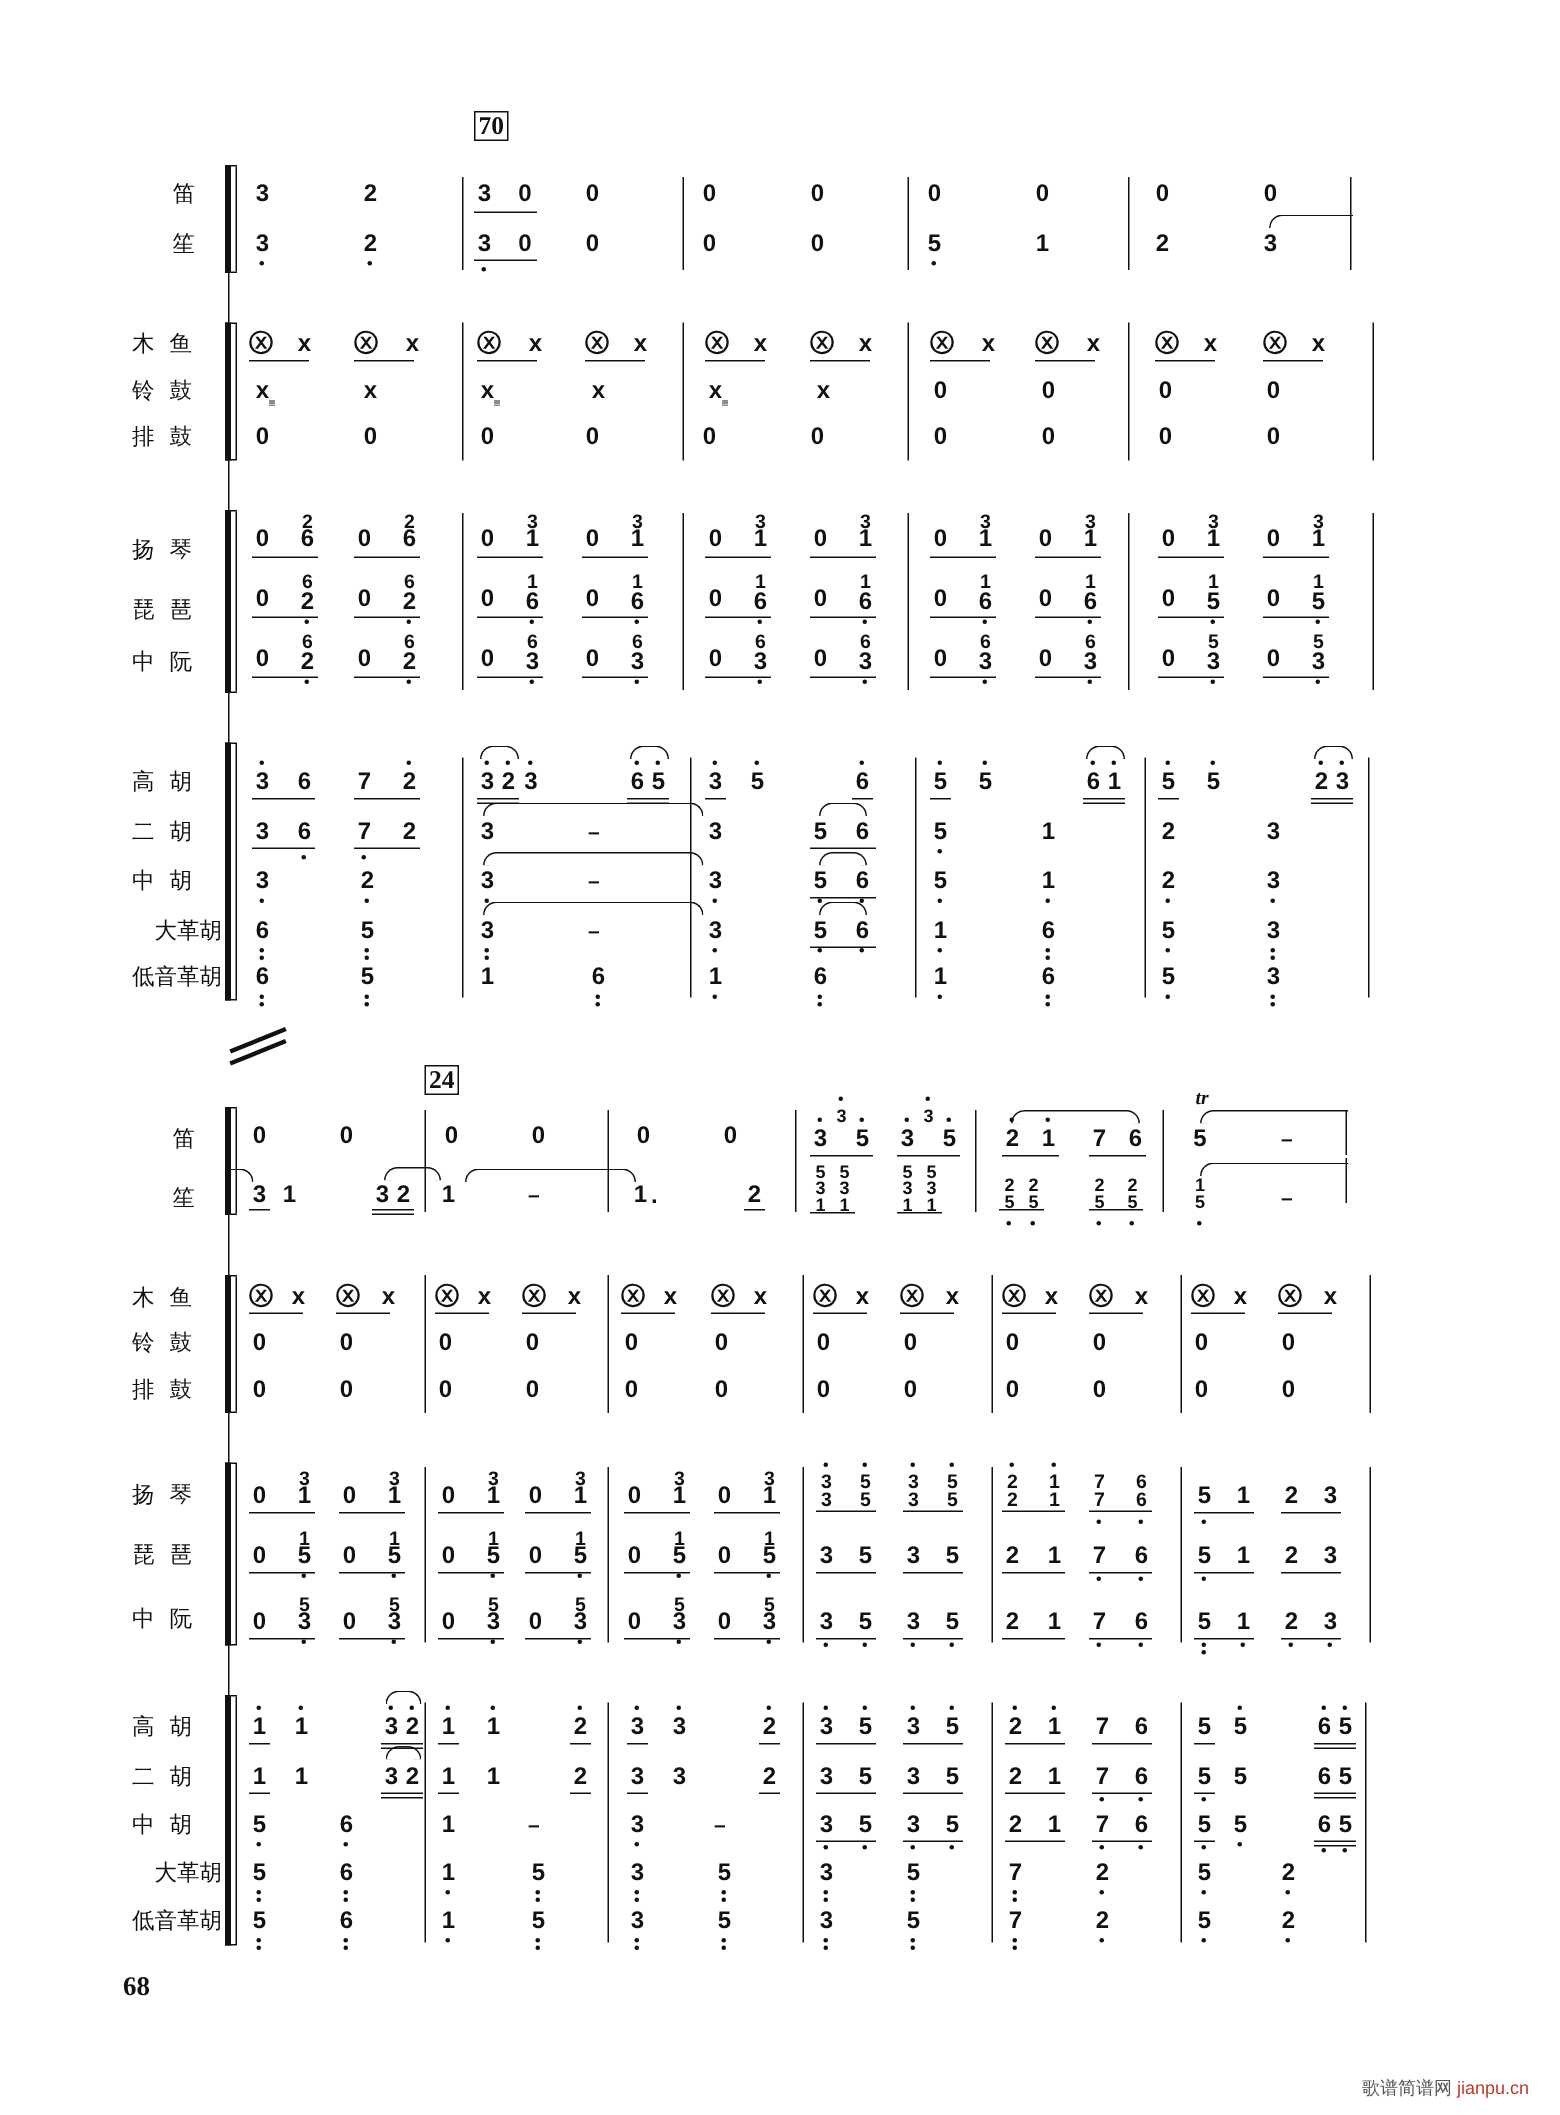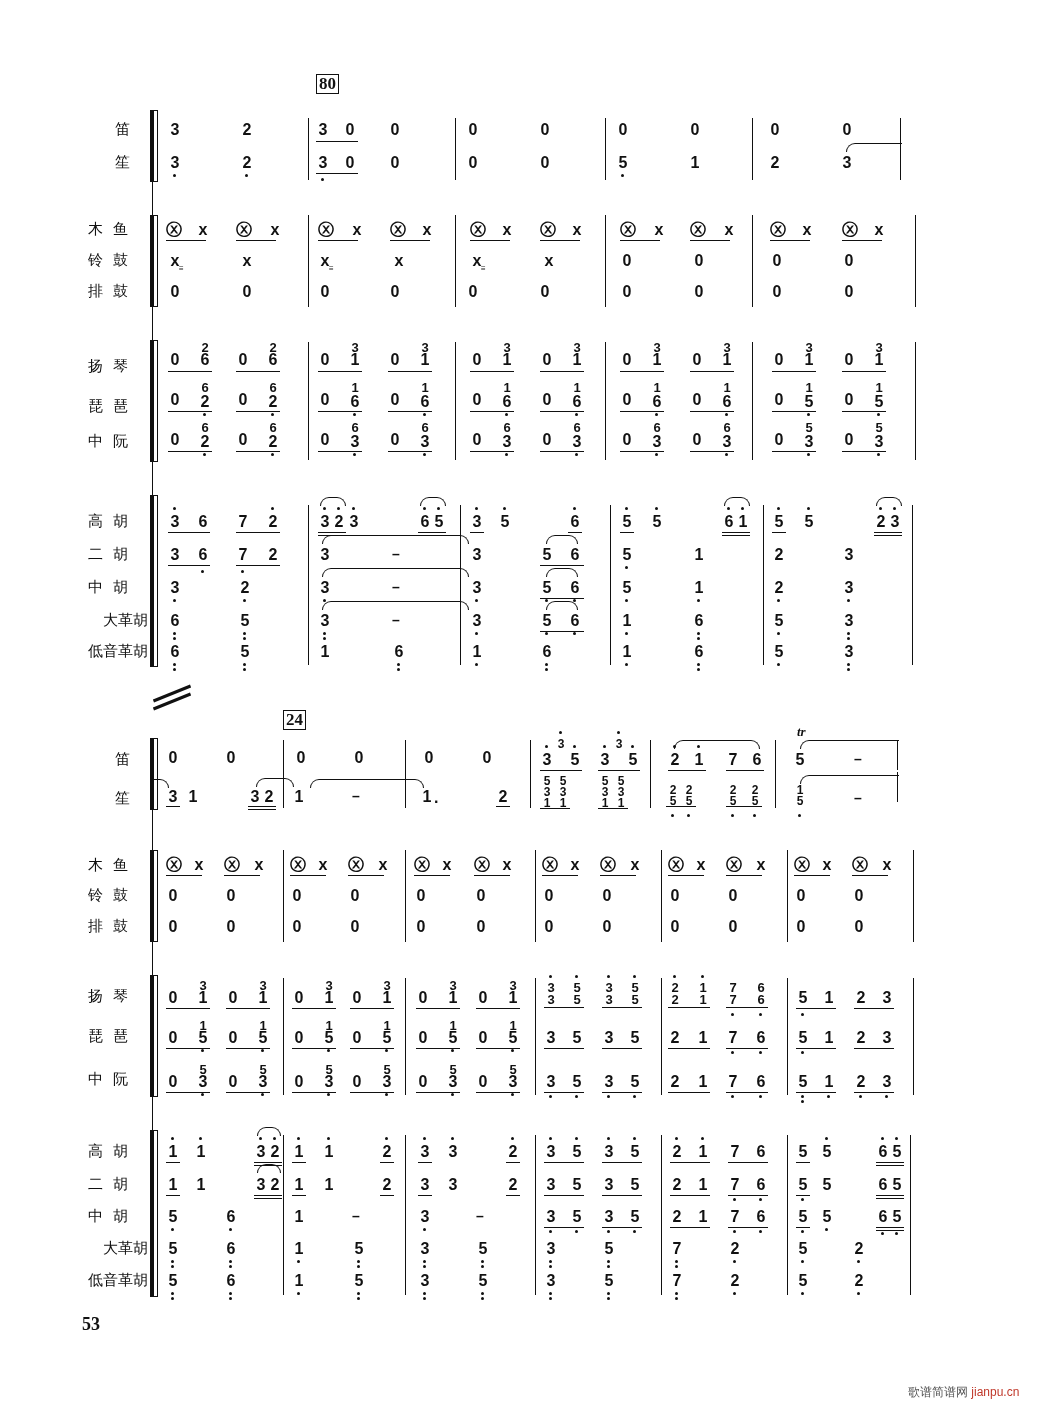--- a/index.html
+++ b/index.html
@@ -22,21 +22,21 @@
   .pageno{position:absolute;font-family:"Liberation Serif","DejaVu Serif",serif;font-weight:bold;font-size:18px;}
   .wm{position:absolute;font-size:12px;color:#555;}
   .wm span{color:#c0392b;}
   .tr{position:absolute;font-family:"Liberation Serif",serif;font-style:italic;font-weight:bold;font-size:13px;}
   .doubleslash{position:absolute;width:40px;height:3px;background:#111;transform:rotate(-22deg);}
 </style>
 </head>
 <body>
 
 <div>
-  <div class="rehearsal" style="left:316px;top:74px;">80</div>
+  <div class="rehearsal" style="left:316px;top:74px;">70</div>
 
   <div class="sysline" style="left:152px;top:110px;height:556px;"></div>
 
   <div class="bracket" style="left:150px;top:110px;height:70px;"></div>
   <div class="bracket" style="left:150px;top:215px;height:90px;"></div>
   <div class="bracket" style="left:150px;top:340px;height:120px;"></div>
   <div class="bracket" style="left:150px;top:495px;height:170px;"></div>
 
   <div class="label" style="left:60px;top:120px;">笛</div>
   <div class="label" style="left:60px;top:153px;">笙</div>
@@ -867,14 +867,14 @@
     <div class="note" style="left:476px;top:1273px;">5<span class="ld"></span><span class="ld2"></span></div>
     <div class="note" style="left:544px;top:1273px;">3<span class="ld"></span><span class="ld2"></span></div>
     <div class="note" style="left:602px;top:1273px;">5<span class="ld"></span><span class="ld2"></span></div>
     <div class="note" style="left:670px;top:1273px;">7<span class="ld"></span><span class="ld2"></span></div>
     <div class="note" style="left:728px;top:1273px;">2<span class="ld"></span></div>
     <div class="note" style="left:796px;top:1273px;">5<span class="ld"></span></div>
     <div class="note" style="left:852px;top:1273px;">2<span class="ld"></span></div>
   </div>
 </div>
 
-<div class="pageno" style="left:82px;top:1314px;">53</div>
+<div class="pageno" style="left:82px;top:1314px;">68</div>
 <div class="wm" style="left:908px;top:1384px;"><span style="color:#555;">歌谱简谱网</span> <span>jianpu.cn</span></div>
 
 </body></html>

